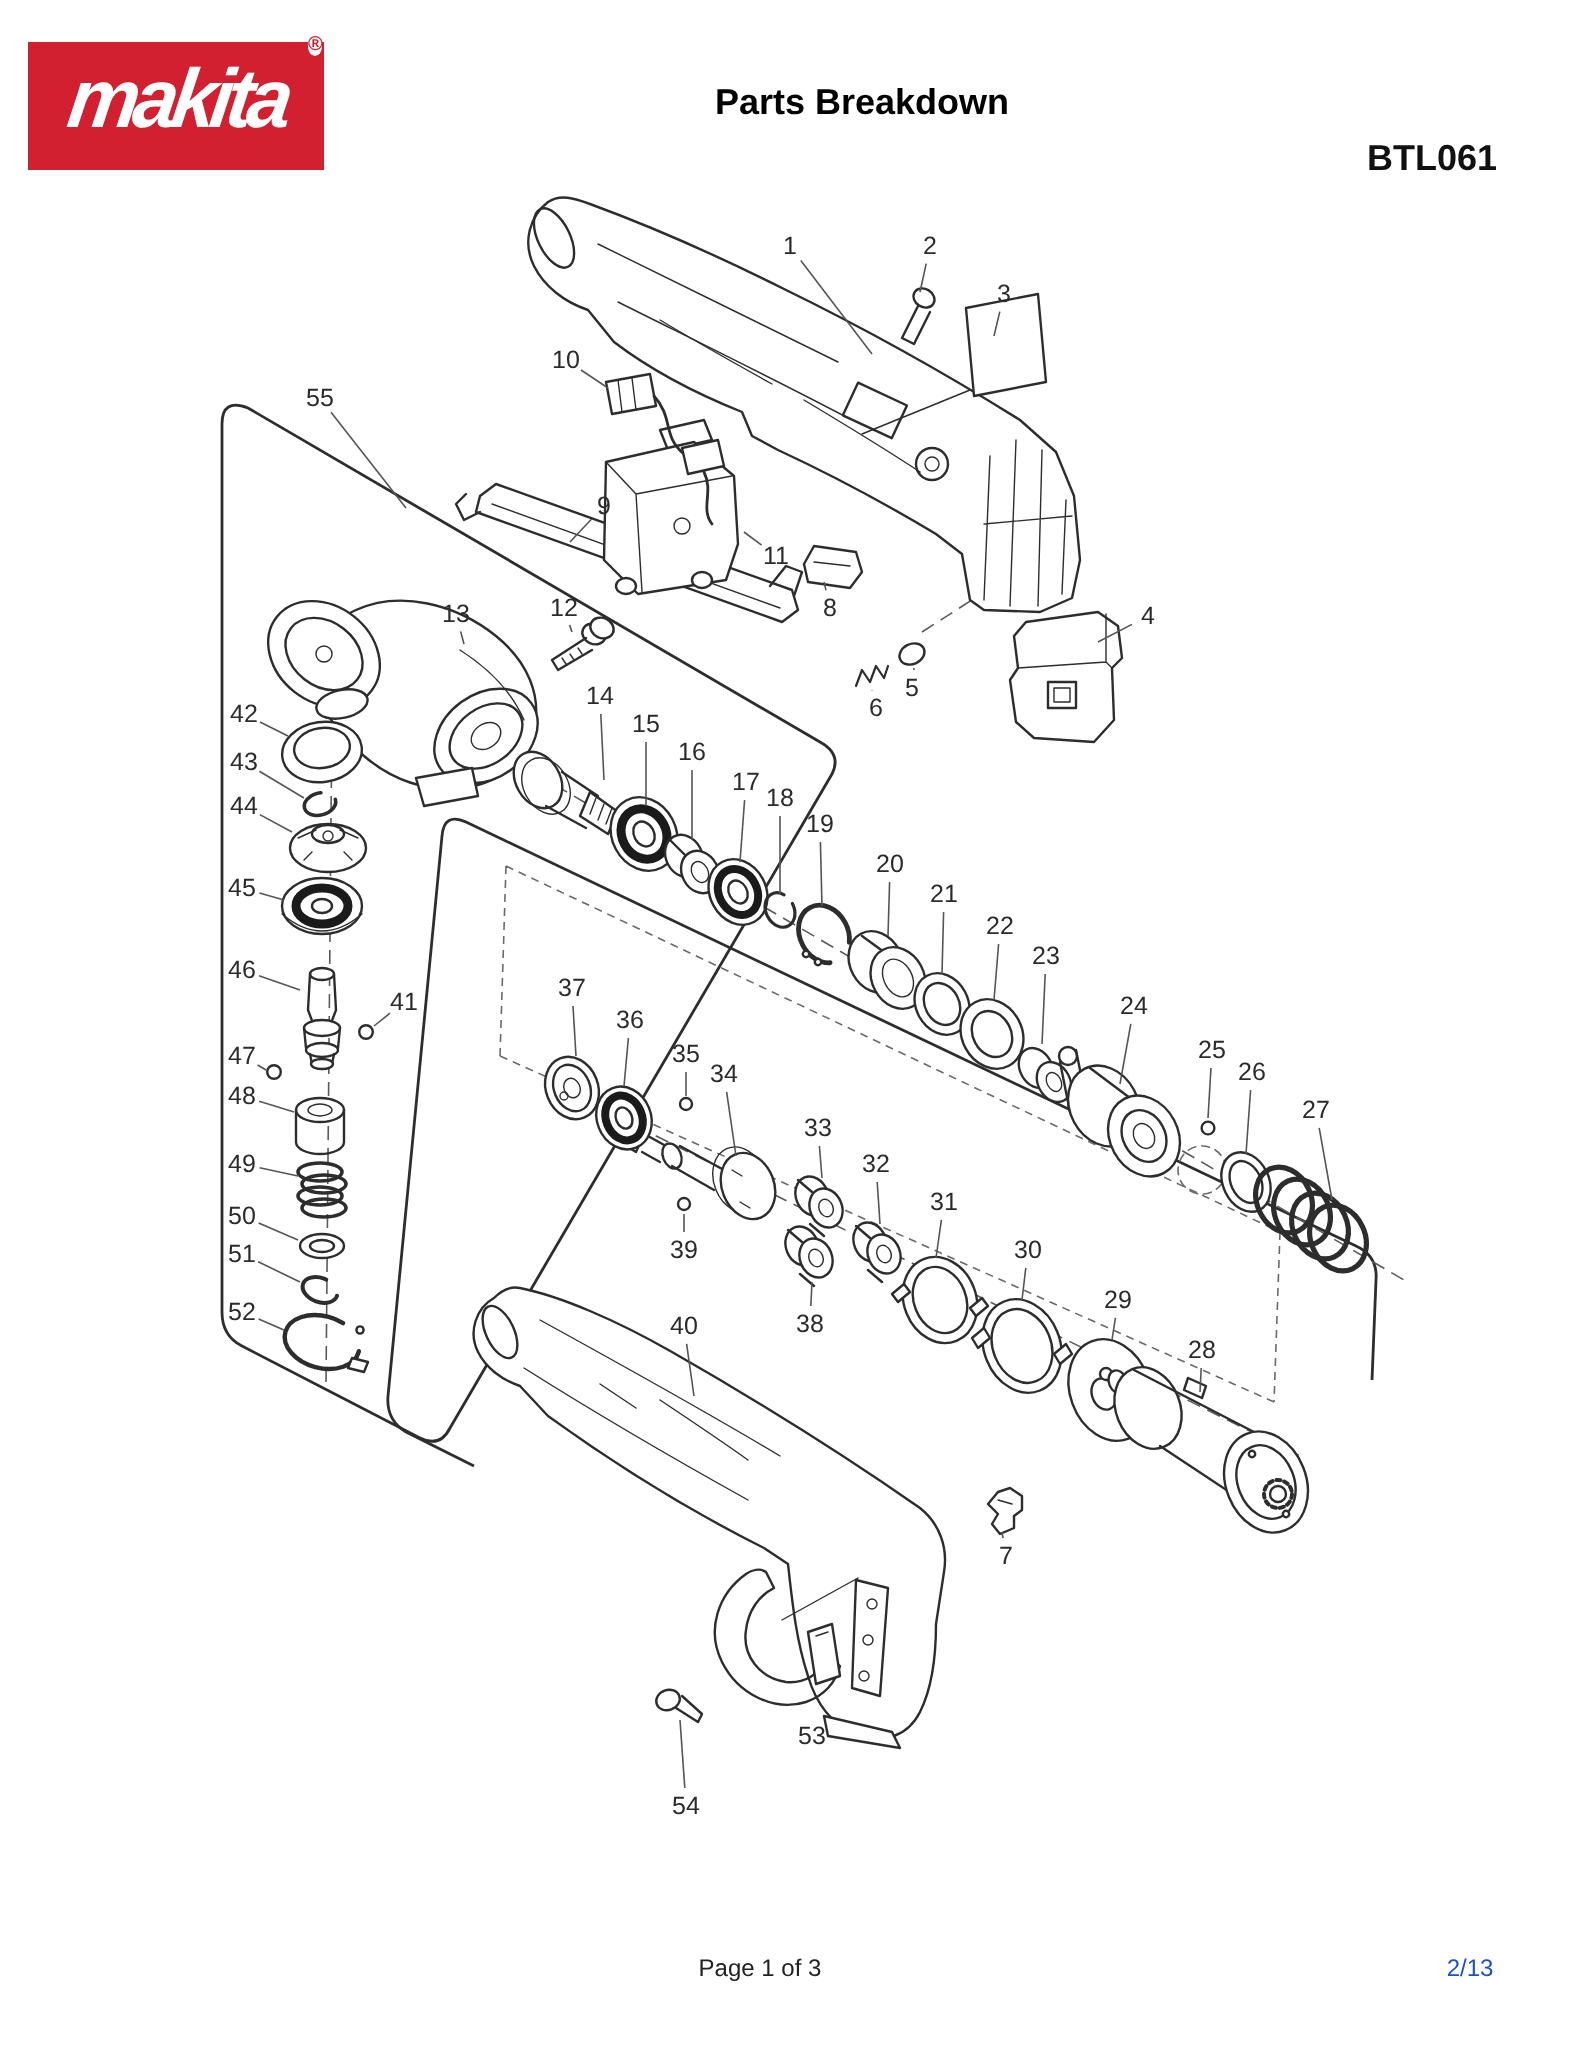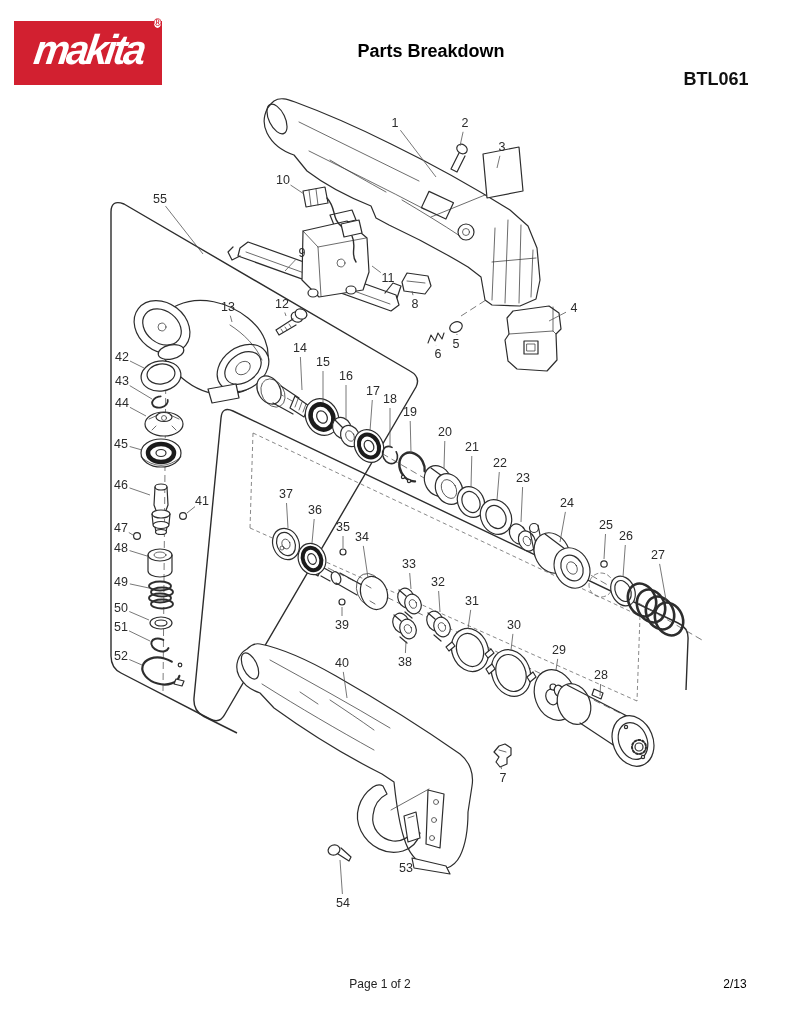--- a/index.html
+++ b/index.html
@@ -13,21 +13,21 @@
   .reg{position:absolute;left:154px;top:18px;color:#d22030;font-size:10px;font-weight:bold;
         background:#fff;border-radius:50%;line-height:10px;}
   .title{position:absolute;top:41px;left:431px;transform:translateX(-50%);
         font-size:18px;font-weight:bold;color:#000000;white-space:nowrap;}
   .model{position:absolute;top:53px;left:716px;transform:translateX(-50%);
         font-size:18px;font-weight:bold;color:#111;white-space:nowrap;margin-top:16px;}
   
   .page-num{position:absolute;top:977px;left:380px;transform:translateX(-50%);
         font-size:12px;color:#222;}
   .sheet-num{position:absolute;top:977px;left:735px;transform:translateX(-50%);
-        font-size:12px;color:#000000;}
+        font-size:12px;color:#1d4ed8;}
   
   svg#diagram{position:absolute;left:0;top:0;}
   .ln{stroke:#2d2d2d;stroke-width:1.2;fill:#fff;stroke-linejoin:round;stroke-linecap:round;}
   .ln .thin{stroke-width:0.7;fill:none;}
   .ln .nf{fill:none;}
   .ring{stroke:#1b1b1b;stroke-width:4.5;fill:none;}
   .ring2{stroke:#1b1b1b;stroke-width:4;fill:none;}
   .dash{stroke:#5a5a5a;stroke-width:0.8;fill:none;stroke-dasharray:7 4;}
   .dashf{stroke:#6a6a6a;stroke-width:0.8;fill:none;stroke-dasharray:4 3;}
   .outline{stroke:#2d2d2d;stroke-width:1.4;fill:none;stroke-linejoin:round;}
@@ -510,15 +510,15 @@
         <line x1="129.3" y1="659.5" x2="142" y2="665" class="leader"></line>
         <text x="121" y="656" text-anchor="middle" dominant-baseline="central" class="plabel">52</text>
         <text x="406" y="868" text-anchor="middle" dominant-baseline="central" class="plabel">53</text>
         <line x1="342.4" y1="894.0" x2="340" y2="860" class="leader"></line>
         <text x="343" y="903" text-anchor="middle" dominant-baseline="central" class="plabel">54</text>
         <line x1="165.5" y1="206.1" x2="203" y2="254" class="leader"></line>
         <text x="160" y="199" text-anchor="middle" dominant-baseline="central" class="plabel">55</text>
       </g>
   </svg>
 
-  <div class="page-num">Page 1 of 2</div>
+  <div class="page-num">Page 1 of 3</div>
   <div class="sheet-num">2/13</div>
 </div>
 
 </body></html>

